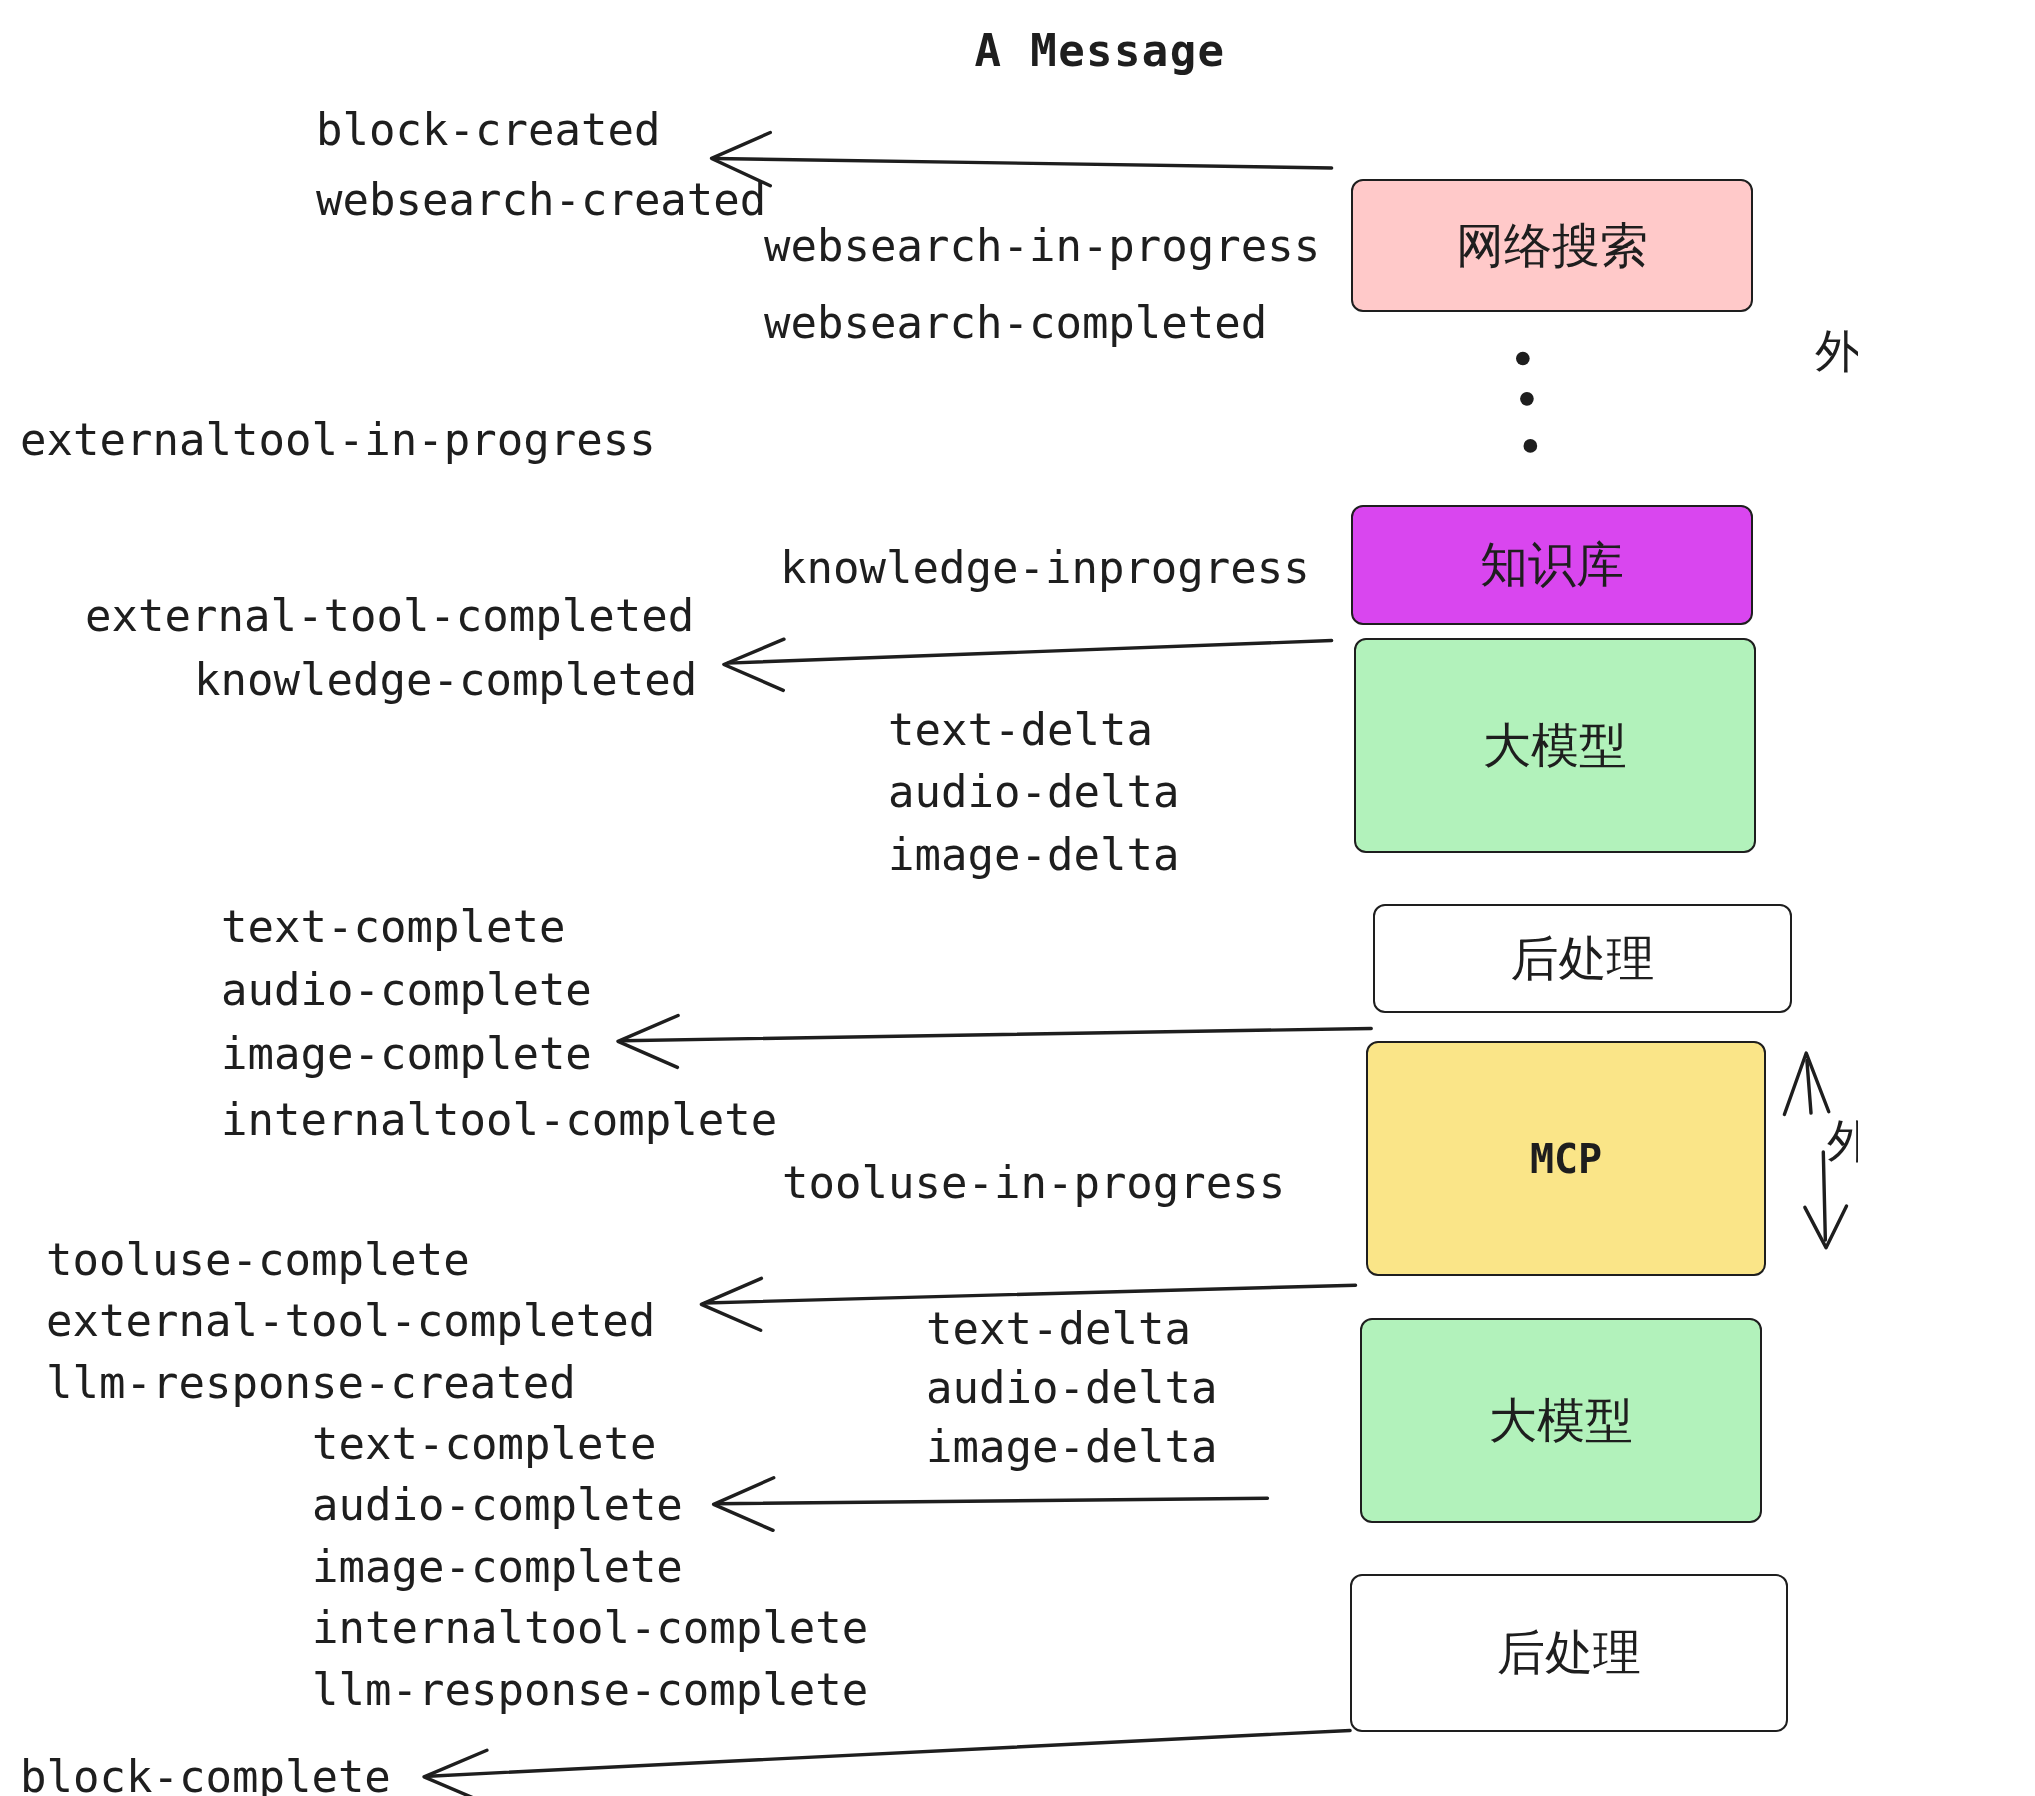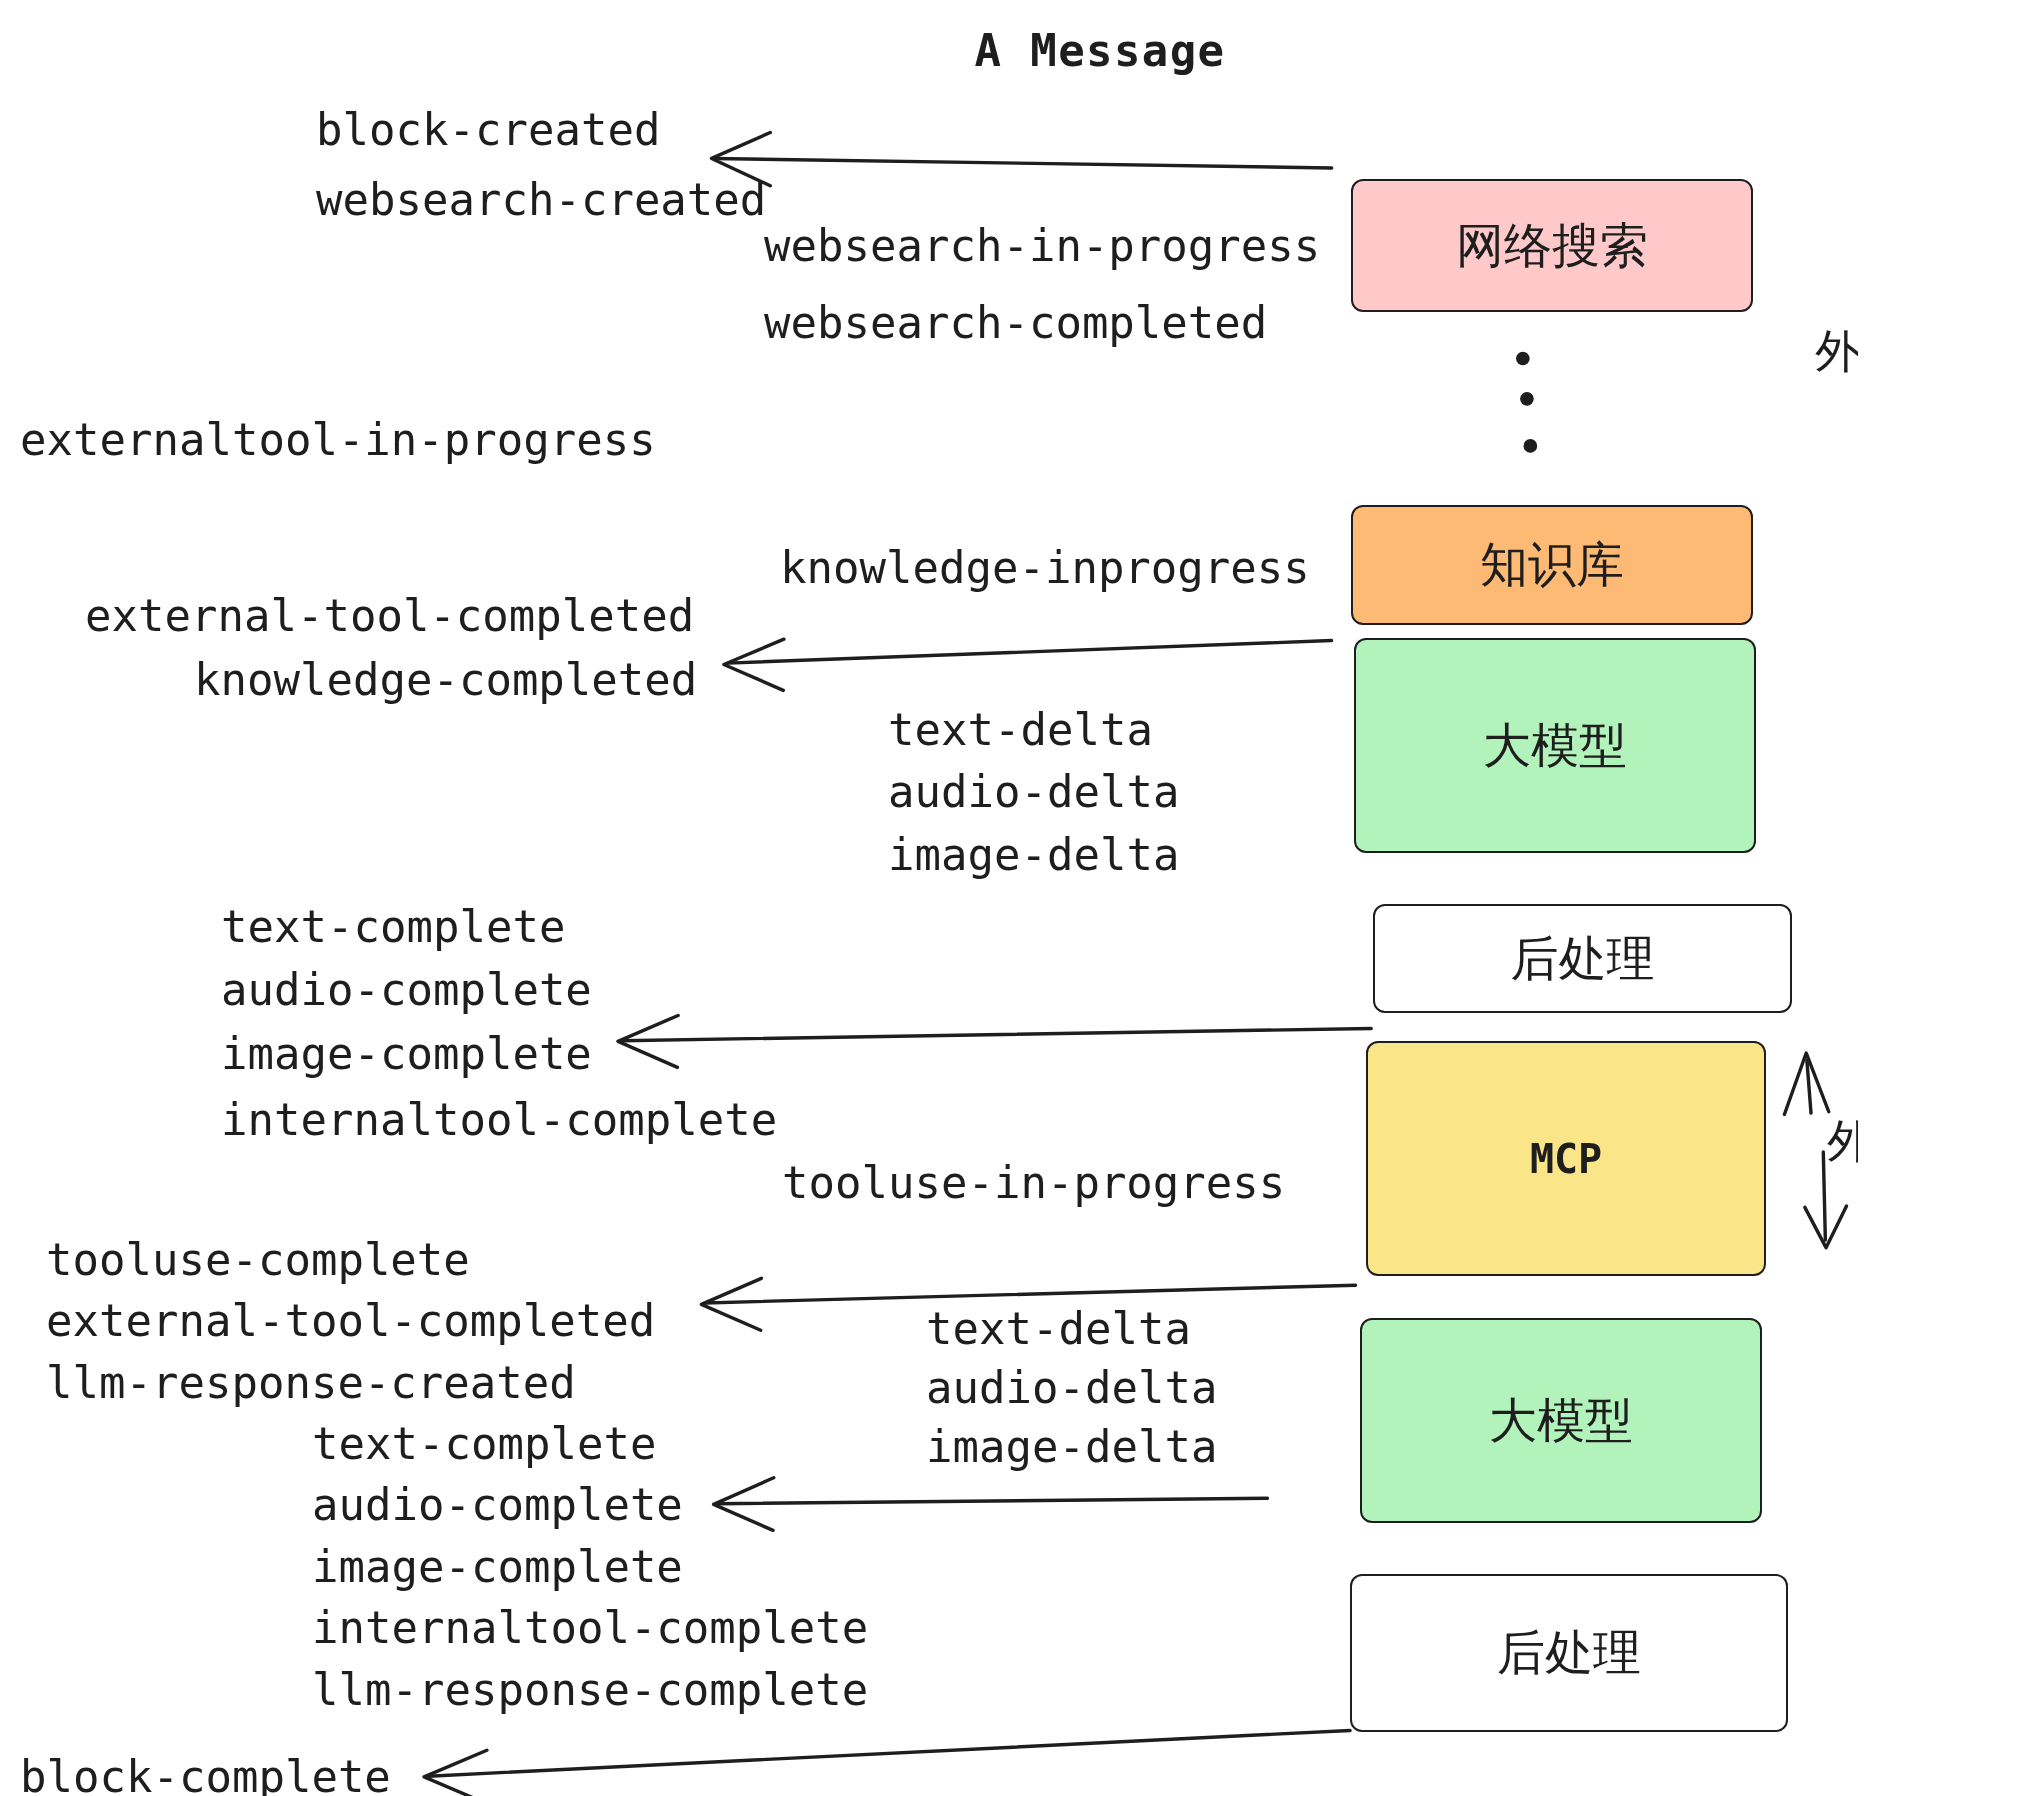--- a/index.html
+++ b/index.html
@@ -66,21 +66,21 @@
   <div class="ev" style="left:312px;  top:1422px;">text-complete</div>
   <div class="ev" style="left:312px;  top:1483px;">audio-complete</div>
   <div class="ev" style="left:312px;  top:1545px;">image-complete</div>
   <div class="ev" style="left:312px;  top:1606px;">internaltool-complete</div>
   <div class="ev" style="left:312px;  top:1668px;">llm-response-complete</div>
   <div class="ev" style="left:20px;   top:1755px;">block-complete</div>
 
   <div class="box" style="left: 1351px; top: 179px; width: 402px; height: 133px; background: rgb(255, 201, 201);">
     <span class="lbl">网络搜索</span>
   </div>
-  <div class="box" style="left: 1351px; top: 505px; width: 402px; height: 120px; background: #fdba74;">
+  <div class="box" style="left: 1351px; top: 505px; width: 402px; height: 120px; background: #d946ef;">
     <span class="lbl">知识库</span>
   </div>
   <div class="box" style="left: 1354px; top: 638px; width: 402px; height: 215px; background: rgb(178, 242, 187);">
     <span class="lbl">大模型</span>
   </div>
   <div class="box" style="left: 1373px; top: 904px; width: 419px; height: 109px; background: rgb(255, 255, 255);">
     <span class="lbl">后处理</span>
   </div>
   <div class="box" style="left: 1366px; top: 1041px; width: 400px; height: 235px; background: rgb(250, 229, 136);">
     <span class="lbl mono">MCP</span>

